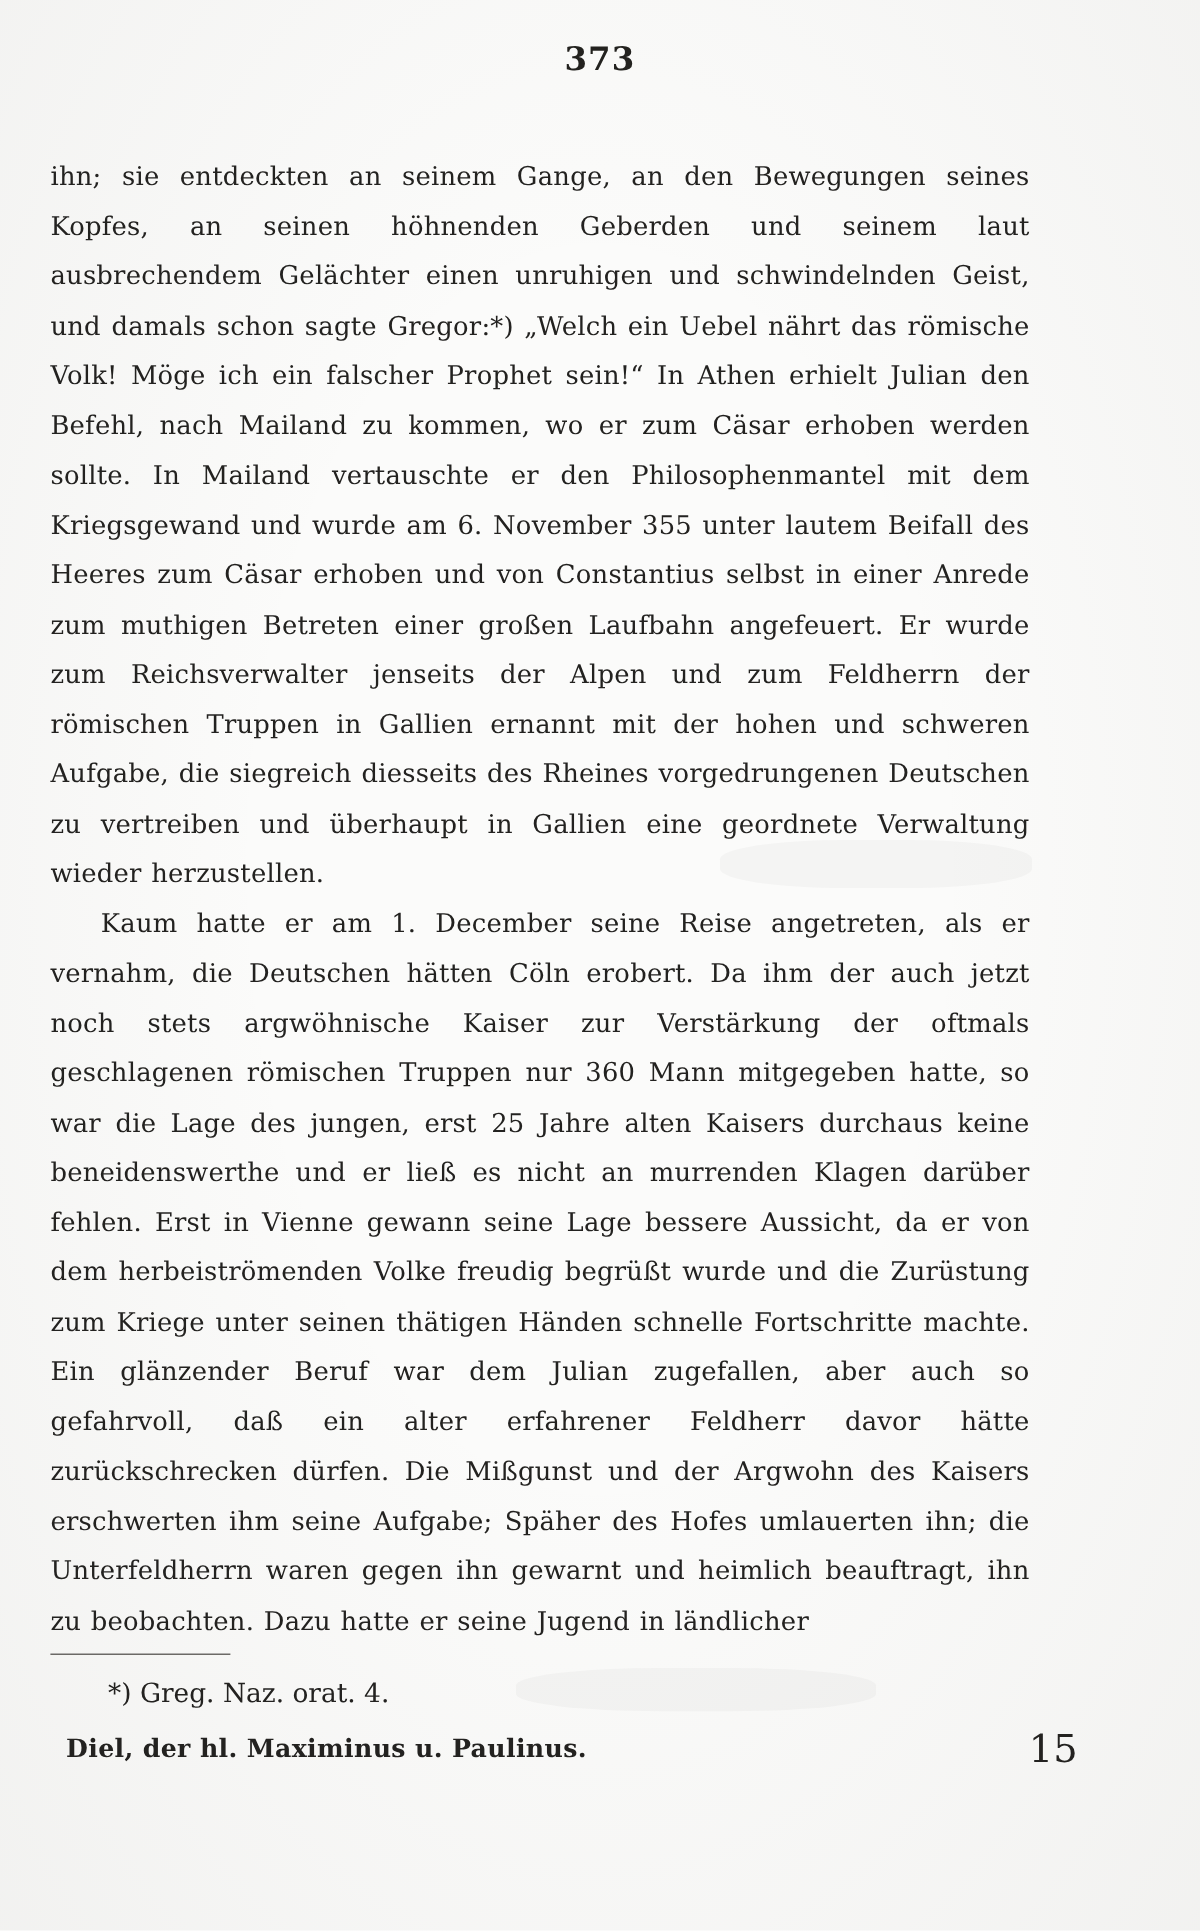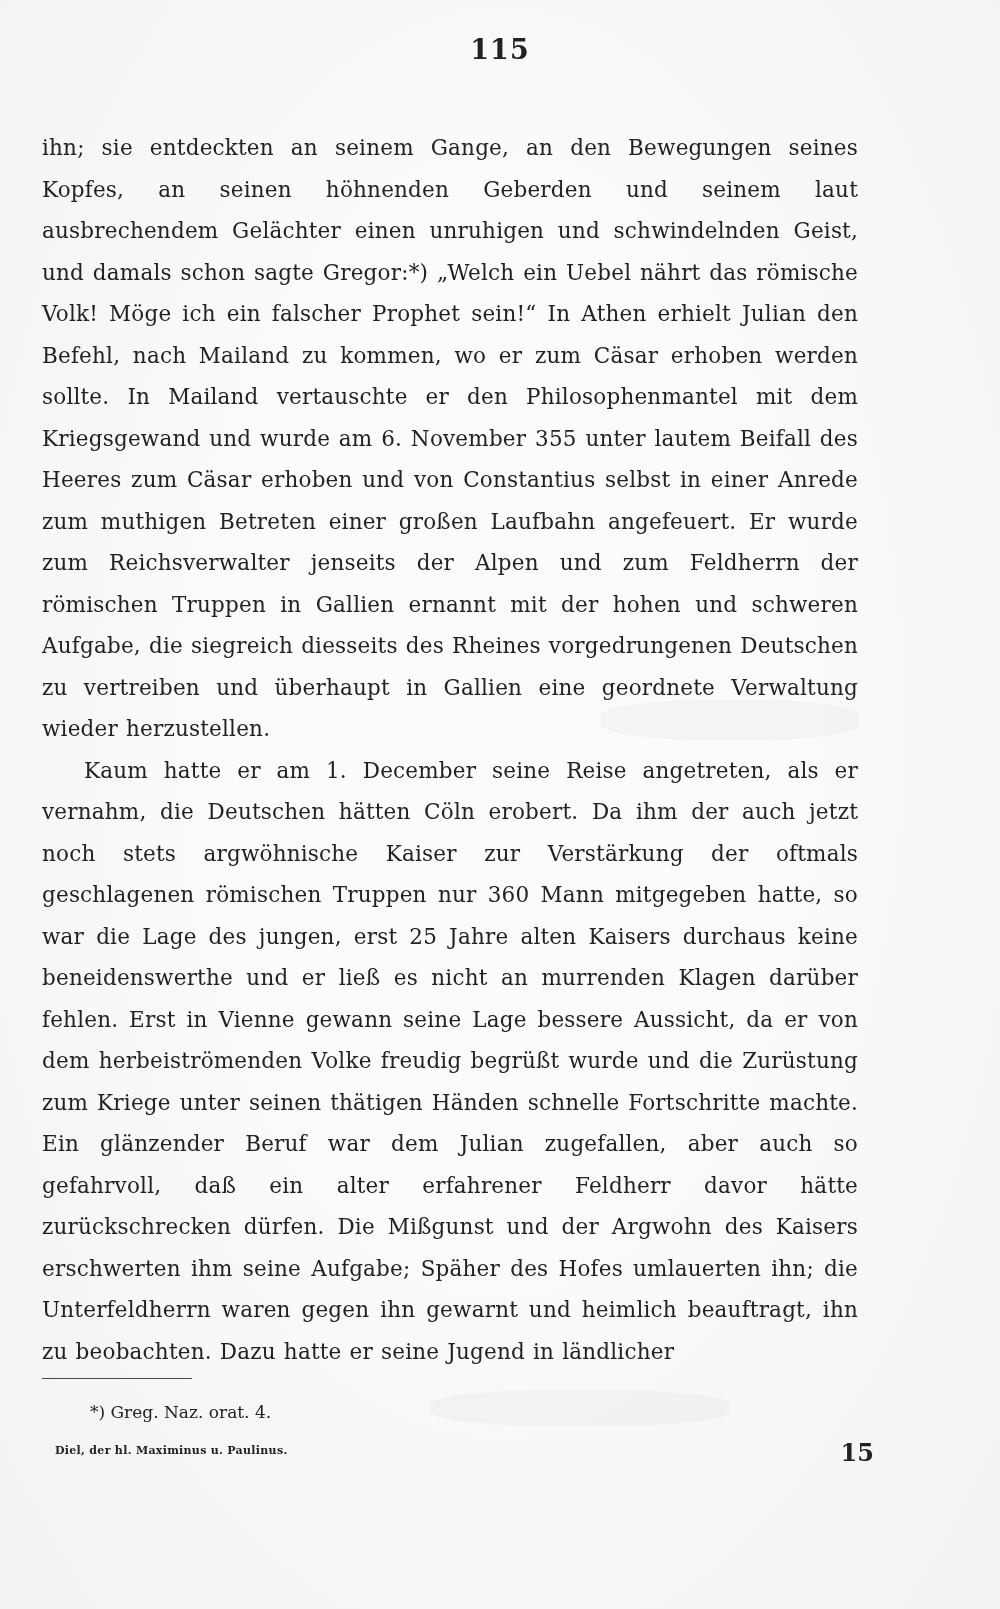--- a/index.html
+++ b/index.html
@@ -70,64 +70,63 @@
     width: 150px;
     height: 1px;
     background: #4a4844;
   }
   .footnote {
     position: absolute;
     top: 1398px;
     left: 90px;
     width: 700px;
     font-family: "DejaVu Serif", serif;
-    font-size: 17px;
+    font-size: 22px;
     line-height: 28px;
     color: #232220;
   }
   .running-foot {
     position: absolute;
     top: 1444px;
     left: 55px;
     font-family: "DejaVu Serif", serif;
     font-weight: bold;
-    font-size: 11px;
+    font-size: 21px;
     letter-spacing: 0.3px;
     color: #232220;
   }
   .signature-number {
     position: absolute;
     top: 1438px;
-    left: 716px;
+    left: 740px;
     width: 158px;
     text-align: right;
     font-family: "DejaVu Serif", serif;
-    font-size: 24px;
+    font-size: 32px;
     color: #232220;
-    font-weight: bold;
   }
   
   .smudge {
     position: absolute;
     background: rgba(120,118,110,0.05);
     border-radius: 40%;
     pointer-events: none;
   }
 </style>
 </head>
 <body>
 
 <div class="page">
 
   <div class="paper-tint"></div>
 
   <div class="smudge" style="top:700px;left:600px;width:260px;height:40px;"></div>
   <div class="smudge" style="top:1390px;left:430px;width:300px;height:36px;"></div>
 
-  <div class="page-number">115</div>
+  <div class="page-number">373</div>
 
   <div class="body-text">
     <p>ihn; sie entdeckten an seinem Gange, an den Bewegungen seines Kopfes, an seinen höhnenden Geberden und seinem laut ausbrechendem Gelächter einen unruhigen und schwindelnden Geist, und damals schon sagte Gregor:*) „Welch ein Uebel nährt das römische Volk! Möge ich ein falscher Prophet sein!“ In Athen erhielt Julian den Befehl, nach Mailand zu kommen, wo er zum Cäsar erhoben werden sollte. In Mailand vertauschte er den Philosophenmantel mit dem Kriegsgewand und wurde am 6. November 355 unter lautem Beifall des Heeres zum Cäsar erhoben und von Constantius selbst in einer Anrede zum muthigen Betreten einer großen Laufbahn angefeuert. Er wurde zum Reichsverwalter jenseits der Alpen und zum Feldherrn der römischen Truppen in Gallien ernannt mit der hohen und schweren Aufgabe, die siegreich diesseits des Rheines vorgedrungenen Deutschen zu vertreiben und überhaupt in Gallien eine geordnete Verwaltung wieder herzustellen.</p>
     <p class="indent">Kaum hatte er am 1. December seine Reise angetreten, als er vernahm, die Deutschen hätten Cöln erobert. Da ihm der auch jetzt noch stets argwöhnische Kaiser zur Verstärkung der oftmals geschlagenen römischen Truppen nur 360 Mann mitgegeben hatte, so war die Lage des jungen, erst 25 Jahre alten Kaisers durchaus keine beneidenswerthe und er ließ es nicht an murrenden Klagen darüber fehlen. Erst in Vienne gewann seine Lage bessere Aussicht, da er von dem herbeiströmenden Volke freudig begrüßt wurde und die Zurüstung zum Kriege unter seinen thätigen Händen schnelle Fortschritte machte. Ein glänzender Beruf war dem Julian zugefallen, aber auch so gefahrvoll, daß ein alter erfahrener Feldherr davor hätte zurückschrecken dürfen. Die Mißgunst und der Argwohn des Kaisers erschwerten ihm seine Aufgabe; Späher des Hofes umlauerten ihn; die Unterfeldherrn waren gegen ihn gewarnt und heimlich beauftragt, ihn zu beobachten. Dazu hatte er seine Jugend in ländlicher</p>
   </div>
 
   <div class="footnote-rule"></div>
 
   <div class="footnote">*) Greg. Naz. orat. 4.</div>
 

